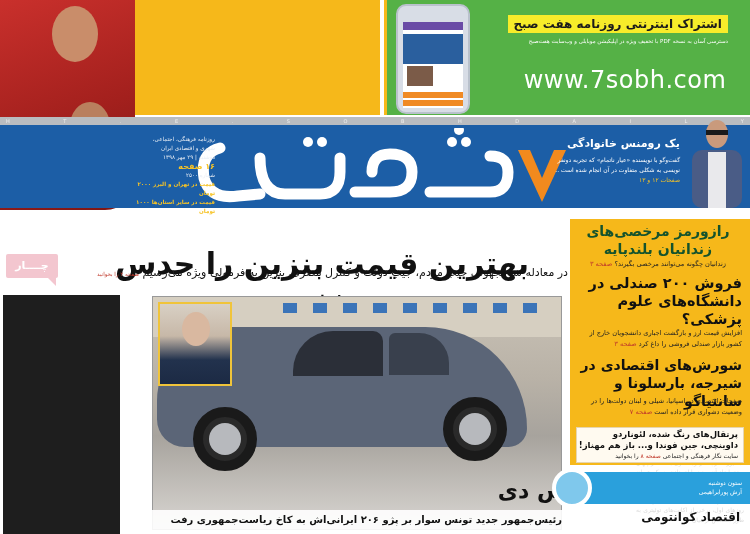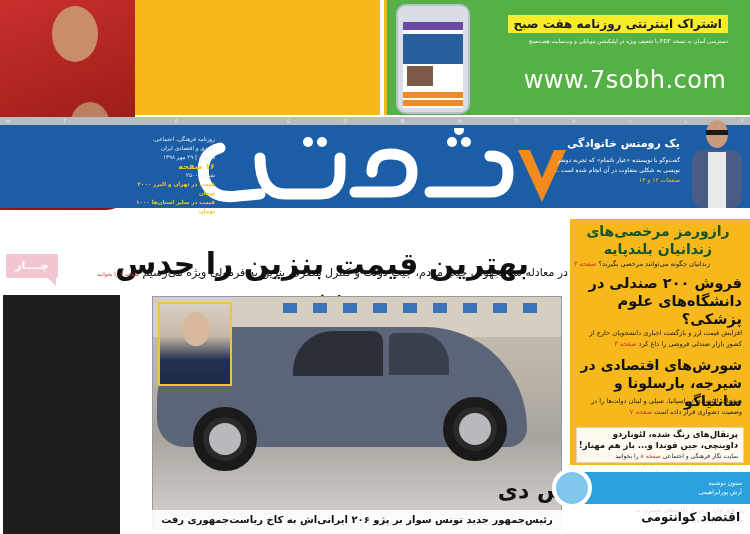--- a/index.html
+++ b/index.html
@@ -62,26 +62,26 @@
   .photo .wall { position:absolute; left:0; top:0; width:410px; height:40px; background:#d6cfc1; }
   .photo .win { position:absolute; top:6px; width:14px; height:10px; background:#3b74b8; }
   .photo .car { position:absolute; left:4px; top:30px; width:370px; height:120px; background:#5b6577; border-radius: 80px 110px 20px 30px; }
   .photo .glass1 { position:absolute; left:140px; top:34px; width:90px; height:45px; background:#2b2f38; border-radius: 40px 10px 0 0; }
   .photo .glass2 { position:absolute; left:236px; top:36px; width:60px; height:42px; background:#39404d; border-radius: 6px 30px 0 0; }
   .photo .wheel { position:absolute; width:64px; height:64px; border-radius:50%; background:#2a2a2a; border: 10px solid #1a1a1a; }
   .photo .wheel:after { content:""; position:absolute; left:6px; top:6px; width:32px; height:32px; border-radius:50%; background:#b7b9bd; }
   .inset { left: 158px; top: 302px; width: 74px; height: 84px; border: 2px solid #f0c43a; background: linear-gradient(180deg,#d8d0c4 0%,#c7b8a8 40%,#22324d 70%,#1c2a44 100%); }
   .inset .face { position:absolute; left:22px; top:8px; width:28px; height:34px; border-radius:50%; background:#d9b8a0; }
   .photo-title { right: 14px; top: 478px; width: 240px; font-size: 22px; font-weight: bold; color: #111; text-align: right; }
-  .photo-cap { left: 152px; top: 510px; width: 410px; height: 20px; background: rgba(255,255,255,0.9); font-size: 10px; font-weight: bold; color: #111; text-align: center; line-height: 20px; }
+  .photo-cap { left: 152px; top: 510px; width: 410px; height: 20px; background: rgba(255,255,255,0.9); font-size: 10px; font-weight: bold; color: #111; line-height: 20px; }
 
   
   .rightcol { left: 570px; top: 219px; width: 180px; height: 246px; background: #f6b81a; }
   .rc-h1 { right: 8px; top: 222px; width: 168px; font-size: 14px; line-height: 18px; font-weight: bold; color: #14532d; text-align: center; }
-  .rc-s1 { right: 8px; top: 260px; width: 168px; font-size: 6.6px; color: #222; text-align: left; }
+  .rc-s1 { right: 8px; top: 260px; width: 168px; font-size: 6.6px; color: #222; text-align: center; }
   .ref { color: #c0392b; }
   .rc-h2 { right: 8px; top: 274px; width: 168px; font-size: 14.5px; line-height: 18px; font-weight: bold; color: #111; text-align: right; }
   .rc-s2 { right: 8px; top: 328px; width: 168px; font-size: 6.6px; line-height: 11px; color: #222; text-align: right; }
   .rc-h3 { right: 8px; top: 356px; width: 168px; font-size: 14px; line-height: 18px; font-weight: bold; color: #111; text-align: right; }
   .rc-s3 { right: 8px; top: 396px; width: 168px; font-size: 6.6px; line-height: 11px; color: #222; text-align: right; }
   .rc-box { left: 576px; top: 427px; width: 168px; height: 36px; background: #fffaf0; border: 1px solid #e6d5b0; }
   .rc-box-title { right: 12px; top: 429px; width: 160px; font-size: 8.5px; line-height: 11px; font-weight: bold; color: #111; text-align: right; }
   .rc-box-ref { right: 12px; top: 452px; width: 160px; font-size: 6px; color: #222; text-align: right; }
 
   .column-band { left: 570px; top: 472px; width: 180px; height: 32px; background: #2aa0dc; }

